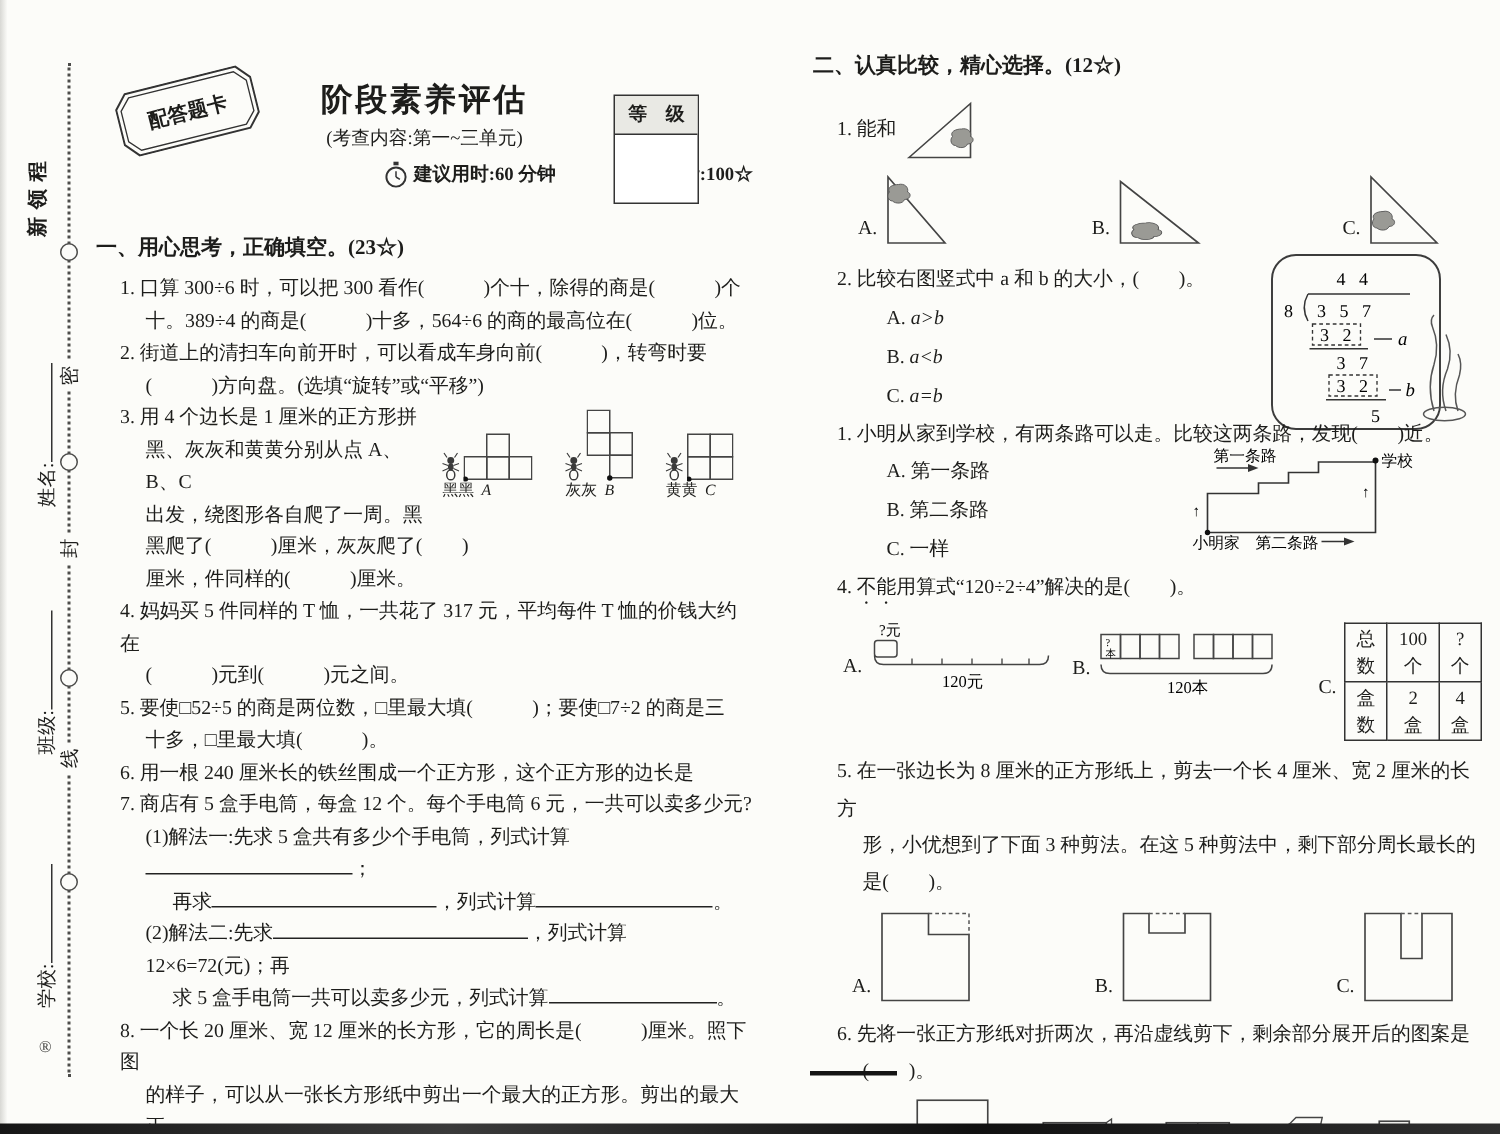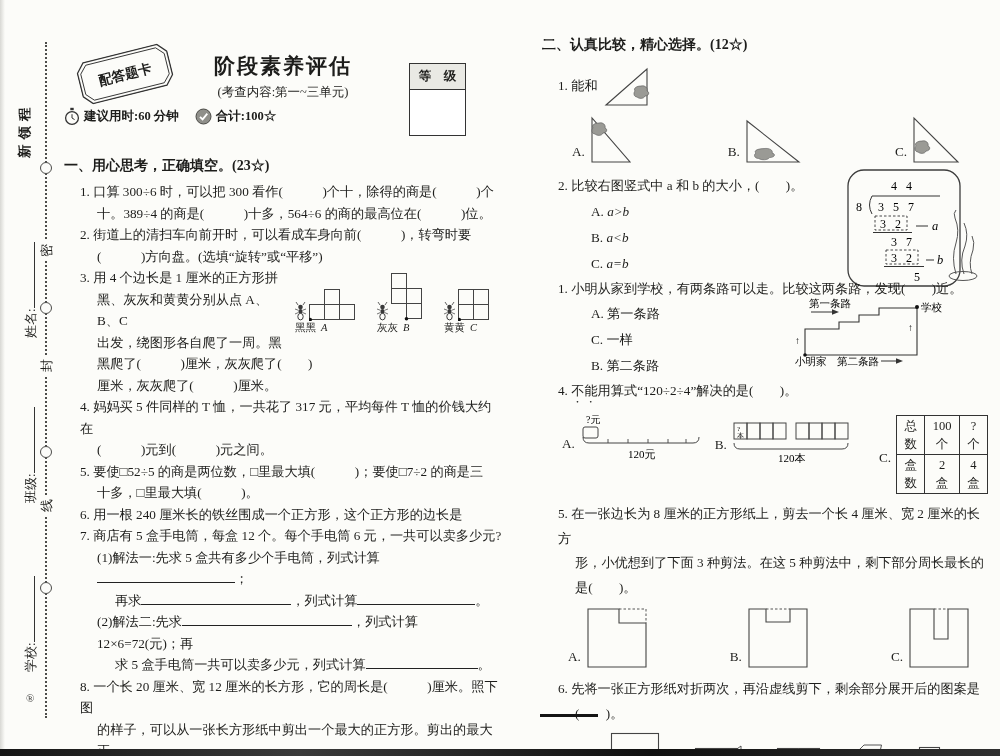--- a/index.html
+++ b/index.html
@@ -27,21 +27,21 @@
 
   
   .page { position:absolute; font-size:13.2px; }
   #pgL { left:64px; top:36px; width:438px; line-height:21.5px; }
   #pgR { left:542px; top:30px; width:446px; line-height:24.5px; }
 
   .hdr { position:relative; height:110px; }
   .stamp { position:absolute; left:14px; top:16px; transform:rotate(-14deg); }
   .title { text-align:center; padding-top:17px; font-size:21px; font-weight:bold; letter-spacing:2px; line-height:26px; }
   .subtitle { text-align:center; font-size:12.5px; margin-top:5px; line-height:16px; }
-  .meta { display:flex; justify-content:flex-start; gap:16px; margin-top:7px;
+  .meta { display:flex; justify-content:flex-end; gap:50px; margin-top:7px;
           font-size:12.5px; font-weight:bold; line-height:19px; }
   .mitem { display:flex; align-items:center; gap:4px; }
   .gradebox { position:absolute; right:36px; top:27px; width:57px; border:1.5px solid #333; background:#fff; }
   .gradebox .gh { height:26px; line-height:25px; text-align:center; background:#e9e9e4;
           border-bottom:1.5px solid #333; font-size:12.5px; font-weight:bold; }
   .gradebox .gb { height:45px; }
 
   .sec { font-size:14px; font-weight:bold; margin:9px 0 4px; line-height:22px; }
   #pgR .sec { margin:4px 0 4px; }
 
@@ -226,21 +226,21 @@
           </div>
           <div class="tetlab">
               <span>黄黄</span>
               <i>C</i>
             </div>
         </div>
       </div>
       <div class="ln first">3. 用 4 个边长是 1 厘米的正方形拼</div>
       <div class="ln">黑、灰灰和黄黄分别从点 A、B、C</div>
       <div class="ln">出发，绕图形各自爬了一周。黑黑爬了(　　　)厘米，灰灰爬了(　　)</div>
-      <div class="ln">厘米，灰灰爬了(　　　)厘米。</div>
+      <div class="ln">厘米，件同样的(　　　)厘米。</div>
     </div>
 
     <div>
       <div class="ln first">4. 妈妈买 5 件同样的 T 恤，一共花了 317 元，平均每件 T 恤的价钱大约在</div>
       <div class="ln">(　　　)元到(　　　)元之间。</div>
     </div>
     <div>
       <div class="ln first">5. 要使□52÷5 的商是两位数，□里最大填(　　　)；要使□7÷2 的商是三</div>
       <div class="ln">十多，□里最大填(　　　)。</div>
     </div>
@@ -343,22 +343,22 @@
             <ellipse cx="117" cy="108" rx="14" ry="4.5"></ellipse>
           </g>
         </svg>
       </div>
     </div>
 
     <div class="qblock">
       <div class="ln first">1. 小明从家到学校，有两条路可以走。比较这两条路，发现(　　)近。</div>
       <div class="optstack">
         <div class="ln first">A. 第一条路</div>
+        <div class="ln first">B. 第二条路</div>
         <div class="ln first">C. 一样</div>
-        <div class="ln first">B. 第二条路</div>
       </div>
       <div class="absfig" style="right:38px;top:20px">
         <svg width="155" height="70" viewBox="0 0 155 70">
           <text x="14" y="10" font-size="10.5">第一条路</text>
           <path d="M16,15 H38" stroke="#333" stroke-width="1"></path>
             <polygon points="44,15 37,12.3 37,17.7" fill="#333"></polygon>
           <path d="M10,58 L10,32 L44,32 L44,25 L64,25 L64,18 L84,18 L84,11 L122,11" fill="none" stroke="#333" stroke-width="1.1"></path>
           <path d="M10,58 L122,58 L122,11" fill="none" stroke="#333" stroke-width="1.1"></path>
           <circle cx="122" cy="10" r="2" fill="#111"></circle>
           <circle cx="10" cy="58" r="1.8" fill="#111"></circle>

